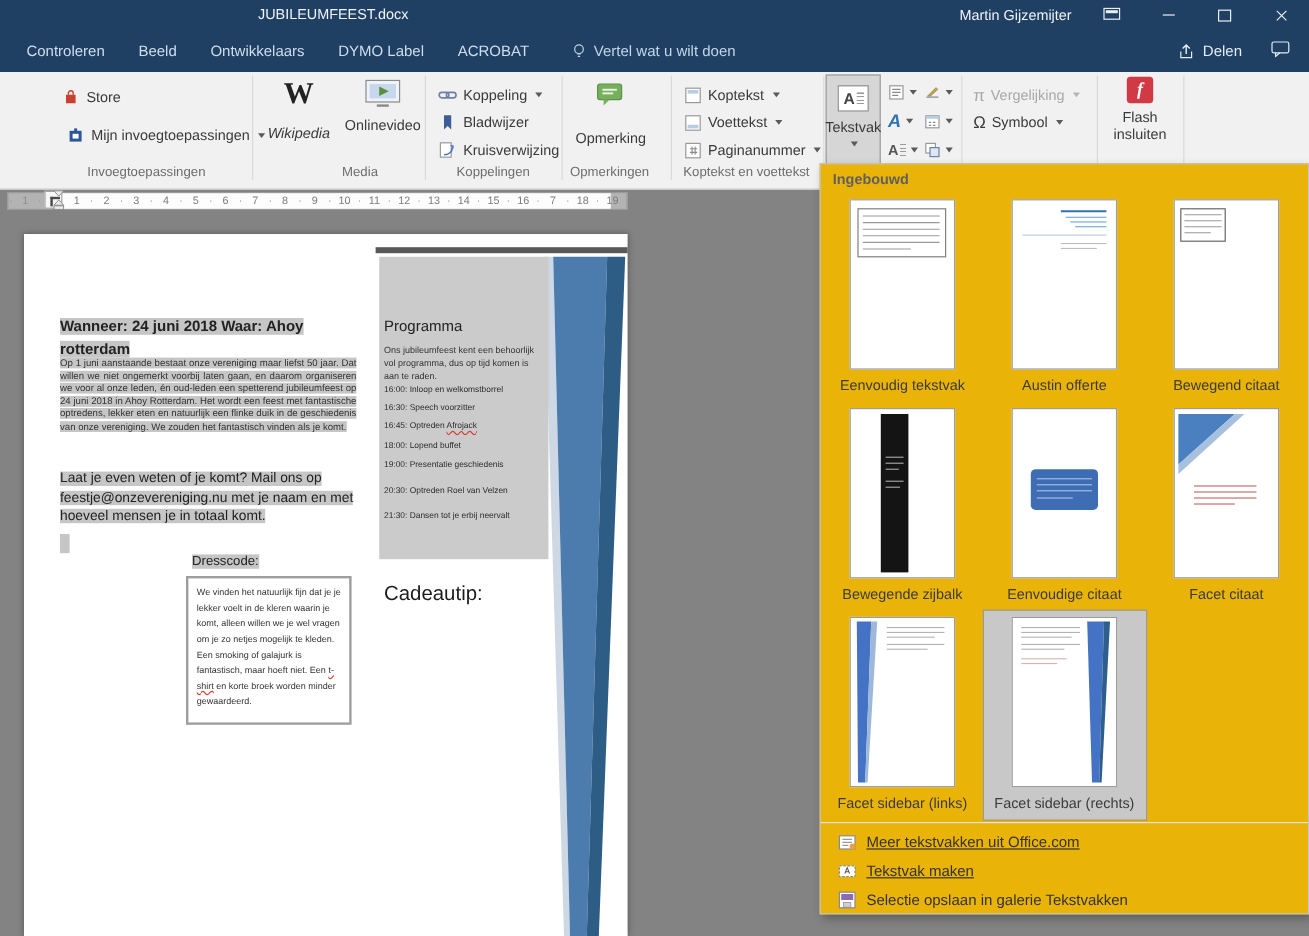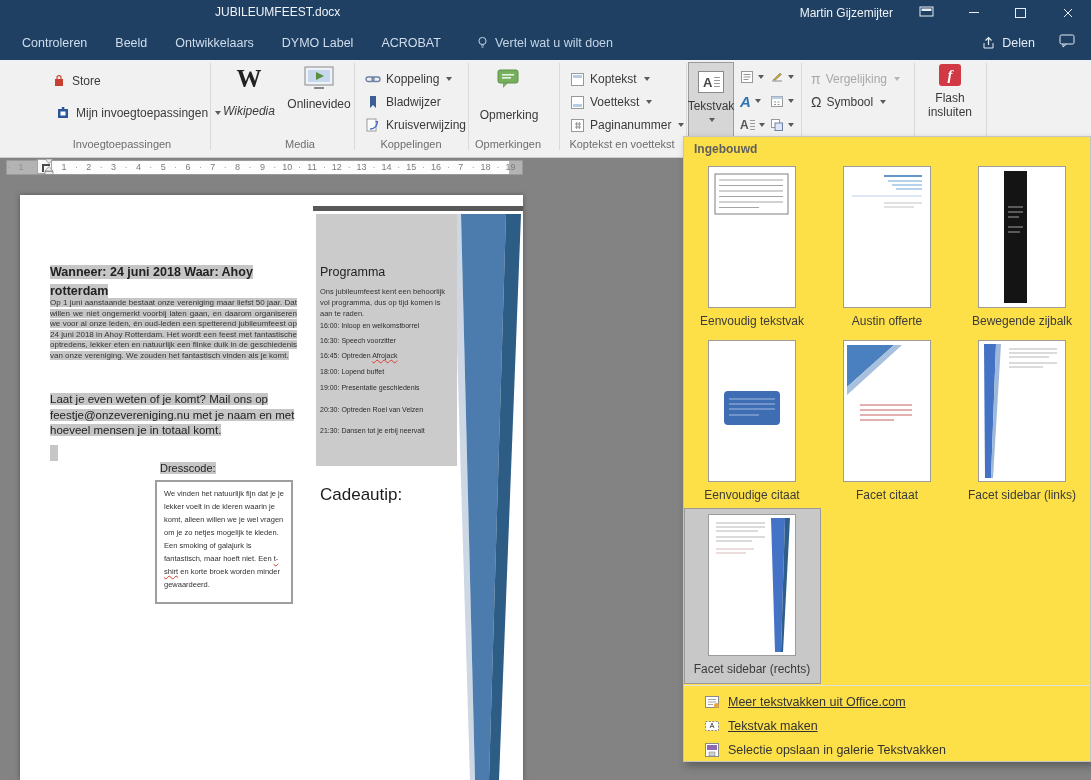--- a/index.html
+++ b/index.html
@@ -64,29 +64,29 @@
   
   .sidebar{position:absolute;left:293px;top:15px;width:210px;height:570px;}
   .sb-topbar{position:absolute;left:0;top:-4px;width:210px;height:5px;background:#585858;}
   .sb-gray{position:absolute;left:3px;top:4px;width:141px;height:252px;background:#cbcbcb;}
   .sb-svg{position:absolute;left:0;top:0;}
   .sb-heading{position:absolute;left:7px;top:55px;font-size:12.5px;color:#222;}
   .sb-intro{position:absolute;left:7px;top:76px;width:130px;font-size:7.5px;line-height:11px;color:#333;}
   .sched{position:absolute;left:7px;font-size:7px;color:#2b2b2b;white-space:nowrap;}
   .sb-gift{position:absolute;left:7px;top:275px;font-size:17px;color:#1c1c1c;}
   
-  .dropdown{position:absolute;left:683px;top:136px;width:408px;height:626px;background:#fde047;border:1px solid #c3c3c3;box-sizing:border-box;box-shadow:3px 4px 8px rgba(0,0,0,.3);z-index:20;}
+  .dropdown{position:absolute;left:683px;top:136px;width:408px;height:626px;background:#eab308;border:1px solid #c3c3c3;box-sizing:border-box;box-shadow:3px 4px 8px rgba(0,0,0,.3);z-index:20;}
   .dheader{height:24px;line-height:24px;padding-left:10px;font-size:12px;font-weight:700;color:#5f5f5f;}
   .dgallery{display:grid;grid-template-columns:repeat(3,135px);justify-content:center;}
   .gitem{width:135px;height:174px;display:flex;flex-direction:column;align-items:center;padding-top:5px;box-sizing:border-box;}
   .gitem.sel{background:#c8c8c8;outline:1px solid #9a9a9a;}
   .thumb{width:88px;height:142px;background:#fff;border:1px solid #9c9c9c;box-sizing:border-box;}
   .glabel{margin-top:6px;font-size:12px;color:#3b3b3b;white-space:nowrap;}
   .dmenu{border-top:1px solid #e2e2e2;margin-top:2px;padding-top:4px;}
-  .dmenu-item{height:24px;display:flex;align-items:center;gap:8px;padding-left:20px;font-size:12.5px;color:#333;}
+  .dmenu-item{height:24px;display:flex;align-items:center;gap:8px;padding-left:14px;font-size:12.5px;color:#333;}
   .u{text-decoration:underline;}
 </style>
 </head>
 <body>
 
 <div class="app">
 
   <div class="titlebar">
     <div class="tb-title">JUBILEUMFEEST.docx</div>
     <div class="tb-right">
@@ -422,20 +422,29 @@
           <svg width="86" height="140">
               <path d="M40 9 h38" stroke="#2e74b5" stroke-width="1.6"></path>
               <path d="M44 14 h34 M48 18 h30 M52 22 h26" stroke="#5b9bd5" stroke-width=".9"></path>
               <path d="M8 29 h70" stroke="#bdd0e8" stroke-width="1"></path>
               <path d="M40 36 h38 M40 40 h30" stroke="#b5b5b5" stroke-width=".8"></path>
             </svg>
         </div>
         <div class="glabel">Austin offerte</div>
       </div>
 
+      <div class="gitem">
+        <div class="thumb">
+          <svg width="86" height="140">
+              <rect x="5" y="7" width="37" height="27" fill="none" stroke="#666"></rect>
+              <path d="M8 12 h31 M8 17 h31 M8 22 h31 M8 27 h22" stroke="#999" stroke-width=".9"></path>
+            </svg>
+        </div>
+        <div class="glabel">Bewegend citaat</div>
+      </div>
 
       <div class="gitem">
         <div class="thumb">
           <svg width="86" height="140">
               <rect x="25" y="4" width="23" height="132" fill="#141414"></rect>
               <path d="M29 40 h15 M29 45 h15 M29 50 h11 M29 60 h15 M29 65 h12" stroke="#dcdcdc" stroke-width=".7"></path>
             </svg>
         </div>
         <div class="glabel">Bewegende zijbalk</div>
       </div>

